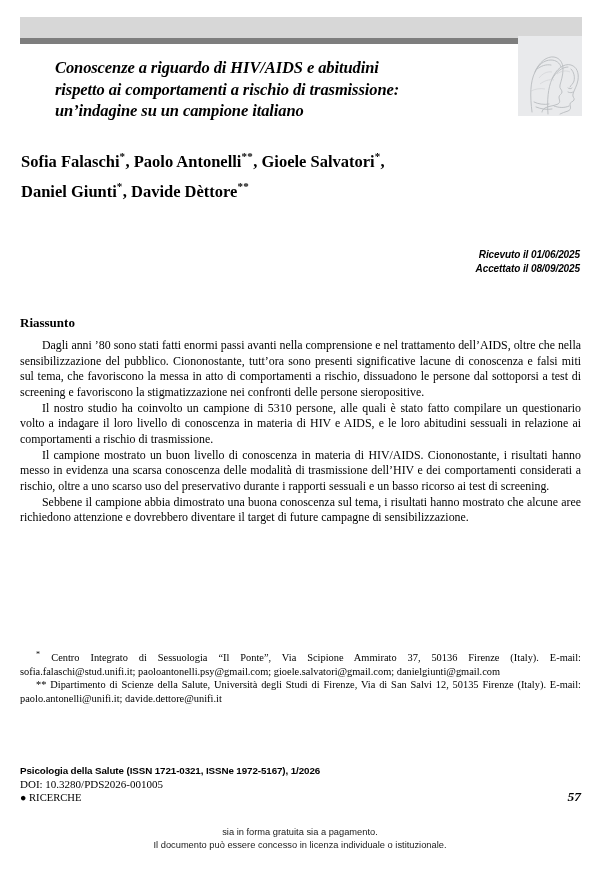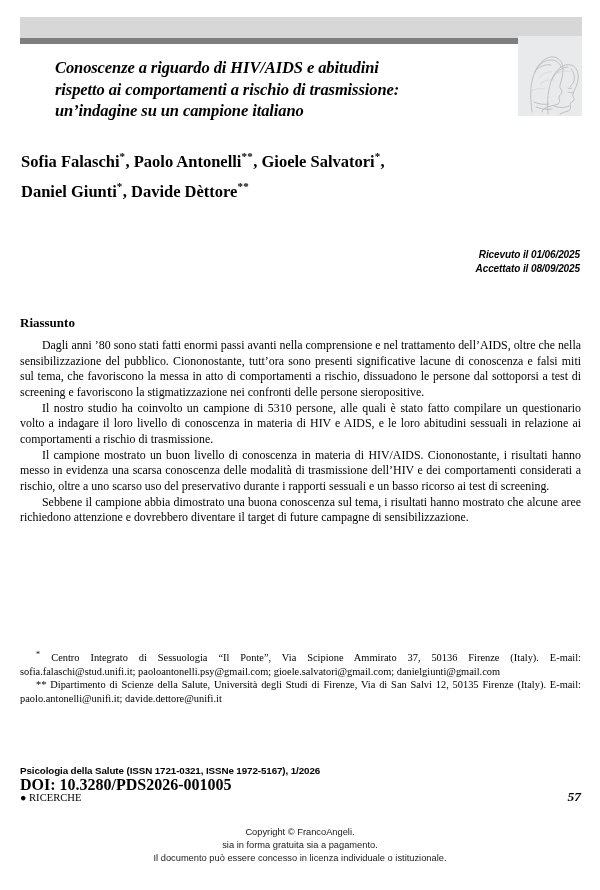--- a/index.html
+++ b/index.html
@@ -153,21 +153,21 @@
     font-size: 10.6px;
     line-height: 13.6px;
   }
   .journal .jtitle {
     font-family: "Liberation Sans", sans-serif;
     font-weight: bold;
     font-size: 9.8px;
     letter-spacing: -0.1px;
     display: block;
   }
-  .journal .doi { display: block; font-size: 16px; font-weight: bold; }
+  .journal .doi { display: block; font-size: 11px; }
   .journal .section-row {
     display: block;
     position: relative;
     height: 16px;
   }
   .journal .section-label { font-size: 10.6px; }
   .journal .page-no {
     position: absolute;
     right: 0;
     top: -1px;
@@ -267,18 +267,17 @@
   <div class="journal">
     <span class="jtitle">Psicologia della Salute (ISSN 1721-0321, ISSNe 1972-5167), 1/2026</span>
     <span class="doi">DOI: 10.3280/PDS2026-001005</span>
     <span class="section-row">
       <span class="section-label">● RICERCHE</span>
       <span class="page-no">57</span>
     </span>
   </div>
 
   <div class="copyright">
-    <div>Copyright © FrancoAngeli.</div>
     <div>sia in forma gratuita sia a pagamento.</div>
     <div>Il documento può essere concesso in licenza individuale o istituzionale.</div>
   </div>
 
 </div>
 
 </body></html>

